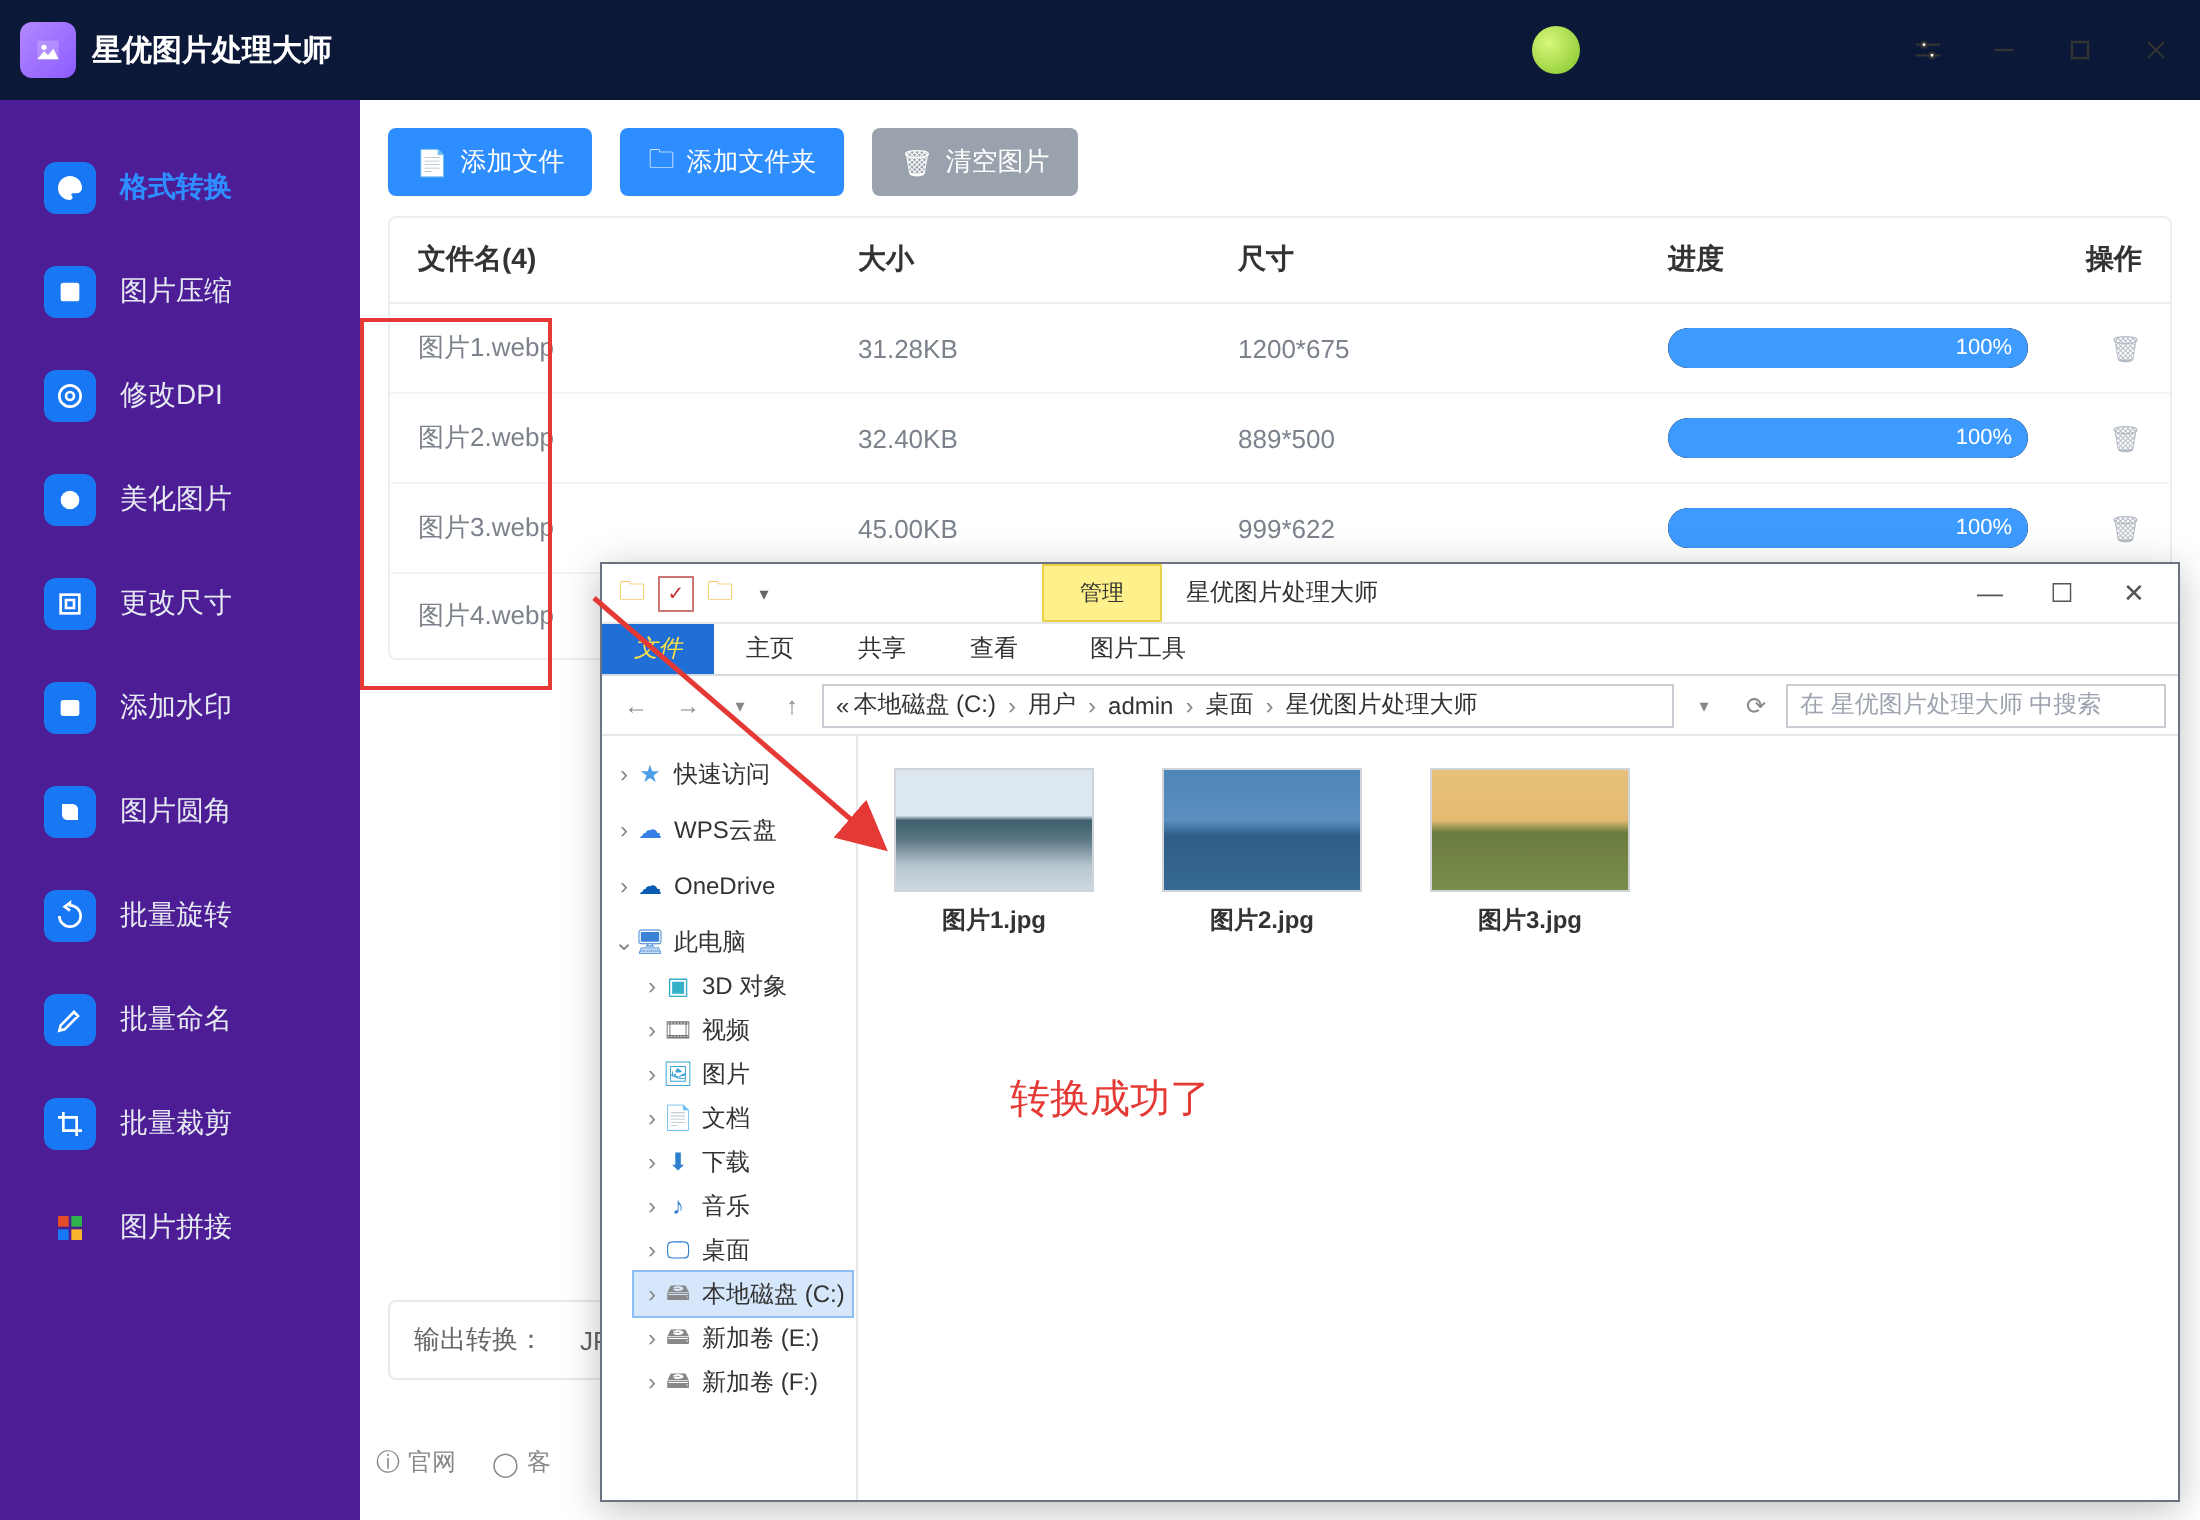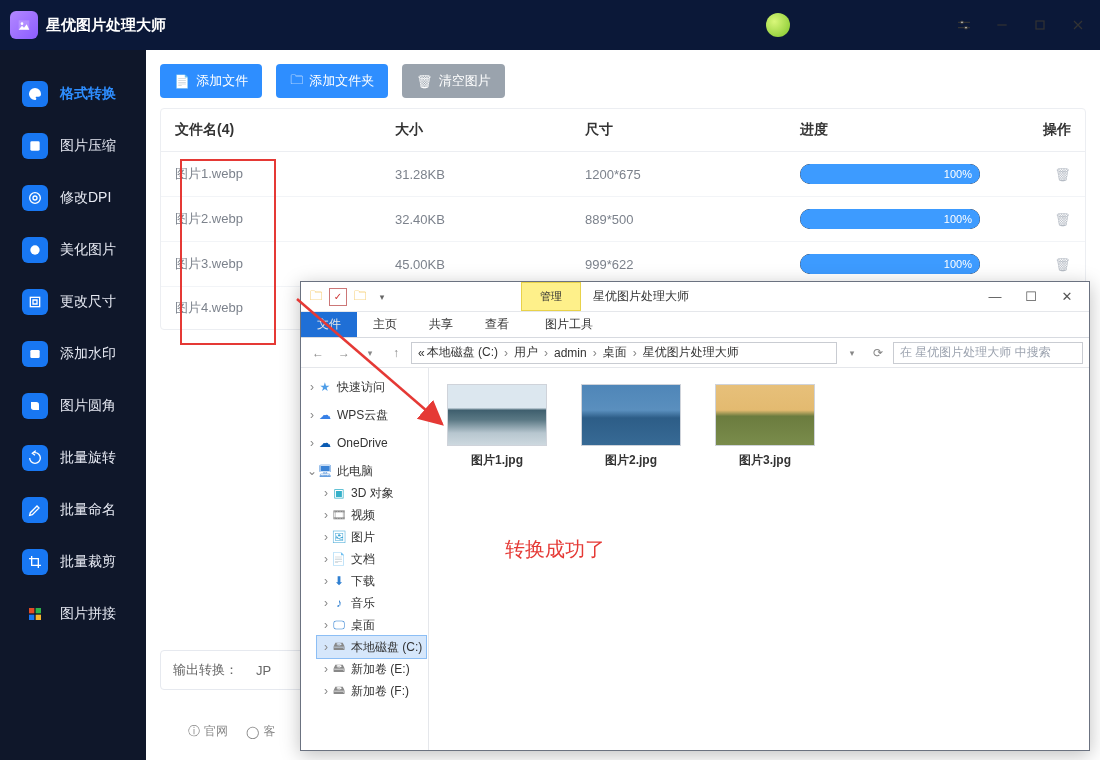--- a/index.html
+++ b/index.html
@@ -10,21 +10,21 @@
 .titlebar .logo svg { width: 16px; height: 16px; }
 .titlebar .title { font-weight: 600; font-size: 15px; }
 .titlebar .spacer { flex: 1; }
 .titlebar .avatar { width: 24px; height: 24px; border-radius: 50%; background: radial-gradient(circle at 35% 35%, #d9f77a, #7fc42a); margin-right: 150px; }
 .titlebar .winbtn { width: 28px; height: 28px; display: flex; align-items: center; justify-content: center; margin-left: 10px; color: #333; }
 .titlebar .winbtn svg { width: 16px; height: 16px; }
 .titlebar-right { display: flex; align-items: center; }
 .titlebar-right .winbtn { color: #333; }
 
 .app-body { display: flex; height: calc(100% - 50px); }
-.sidebar { width: 146px; background: #0f172a; color: #e6e9f2; padding-top: 18px; }
+.sidebar { width: 180px; background: #4c1d95; color: #e6e9f2; padding-top: 18px; }
 .side-item { display: flex; align-items: center; height: 52px; padding-left: 22px; cursor: pointer; font-size: 14px; }
 .side-item.active { color: #2e8eff; font-weight: 600; }
 .side-icon { width: 26px; height: 26px; border-radius: 6px; margin-right: 12px; display: flex; align-items: center; justify-content: center; }
 .side-icon svg { width: 16px; height: 16px; }
 
 .main { flex: 1; background: #fff; display: flex; flex-direction: column; }
 .toolbar { padding: 14px 14px 8px; display: flex; gap: 14px; }
 .btn { height: 34px; border-radius: 4px; display: inline-flex; align-items: center; padding: 0 14px; font-size: 13px; cursor: pointer; border: none; }
 .btn-blue { background: #2e8eff; color: #fff; }
 .btn-gray { background: #9aa3ad; color: #fff; }
@@ -53,21 +53,21 @@
 .explorer { position: absolute; left: 300px; top: 281px; width: 790px; height: 470px; background: #fff; border: 1px solid #6b7280; box-shadow: 0 4px 18px rgba(0,0,0,.25); display: flex; flex-direction: column; }
 .ex-title { height: 30px; background: #fff; display: flex; align-items: stretch; border-bottom: 1px solid #e5e7eb; }
 .ex-title .qat { display: flex; align-items: center; padding: 0 6px; }
 .ex-title .qat-icon { width: 18px; height: 18px; display: flex; align-items: center; justify-content: center; margin-right: 4px; }
 .ex-title .mg { background: #fef08a; border: 1px solid #e8d24a; display: flex; align-items: center; padding: 0 18px; font-size: 11px; margin-left: 120px; }
 .ex-title .ex-ttxt { display: flex; align-items: center; padding-left: 12px; font-size: 12px; }
 .ex-title .ex-winbtns { margin-left: auto; display: flex; padding-right: 4px; }
 .ex-title .ex-wb { width: 36px; display: flex; align-items: center; justify-content: center; color: #555; }
 .ex-ribbon { height: 26px; display: flex; align-items: stretch; border-bottom: 1px solid #d7dae0; font-size: 12px; }
 .ex-tab { padding: 0 16px; display: flex; align-items: center; cursor: pointer; }
-.ex-tab.file { background: #1f6fd6; color: #e5e5e5; }
+.ex-tab.file { background: #1f6fd6; color: #fde047; font-style: italic; }
 .ex-tab.pic { color: #333; }
 .ex-nav { height: 30px; display: flex; align-items: center; border-bottom: 1px solid #e5e7eb; padding: 0 6px; gap: 4px; font-size: 12px; }
 .ex-navbtn { width: 22px; height: 22px; display: flex; align-items: center; justify-content: center; color: #888; }
 .ex-addr { flex: 1; height: 22px; border: 1px solid #c9ccd2; display: flex; align-items: center; padding: 0 6px; gap: 2px; overflow: hidden; }
 .ex-addr .crumb { display: inline-flex; align-items: center; white-space: nowrap; }
 .ex-addr .sep { margin: 0 4px; color: #888; }
 .ex-search { width: 190px; height: 22px; border: 1px solid #c9ccd2; padding: 0 6px; color: #9ca3af; display: flex; align-items: center; }
 .ex-body { flex: 1; display: flex; overflow: hidden; }
 .ex-tree { width: 128px; border-right: 1px solid #e5e7eb; padding: 8px 2px; font-size: 12px; overflow: hidden; }
 .tree-item { display: flex; align-items: center; height: 22px; padding-left: 4px; white-space: nowrap; cursor: pointer; }

